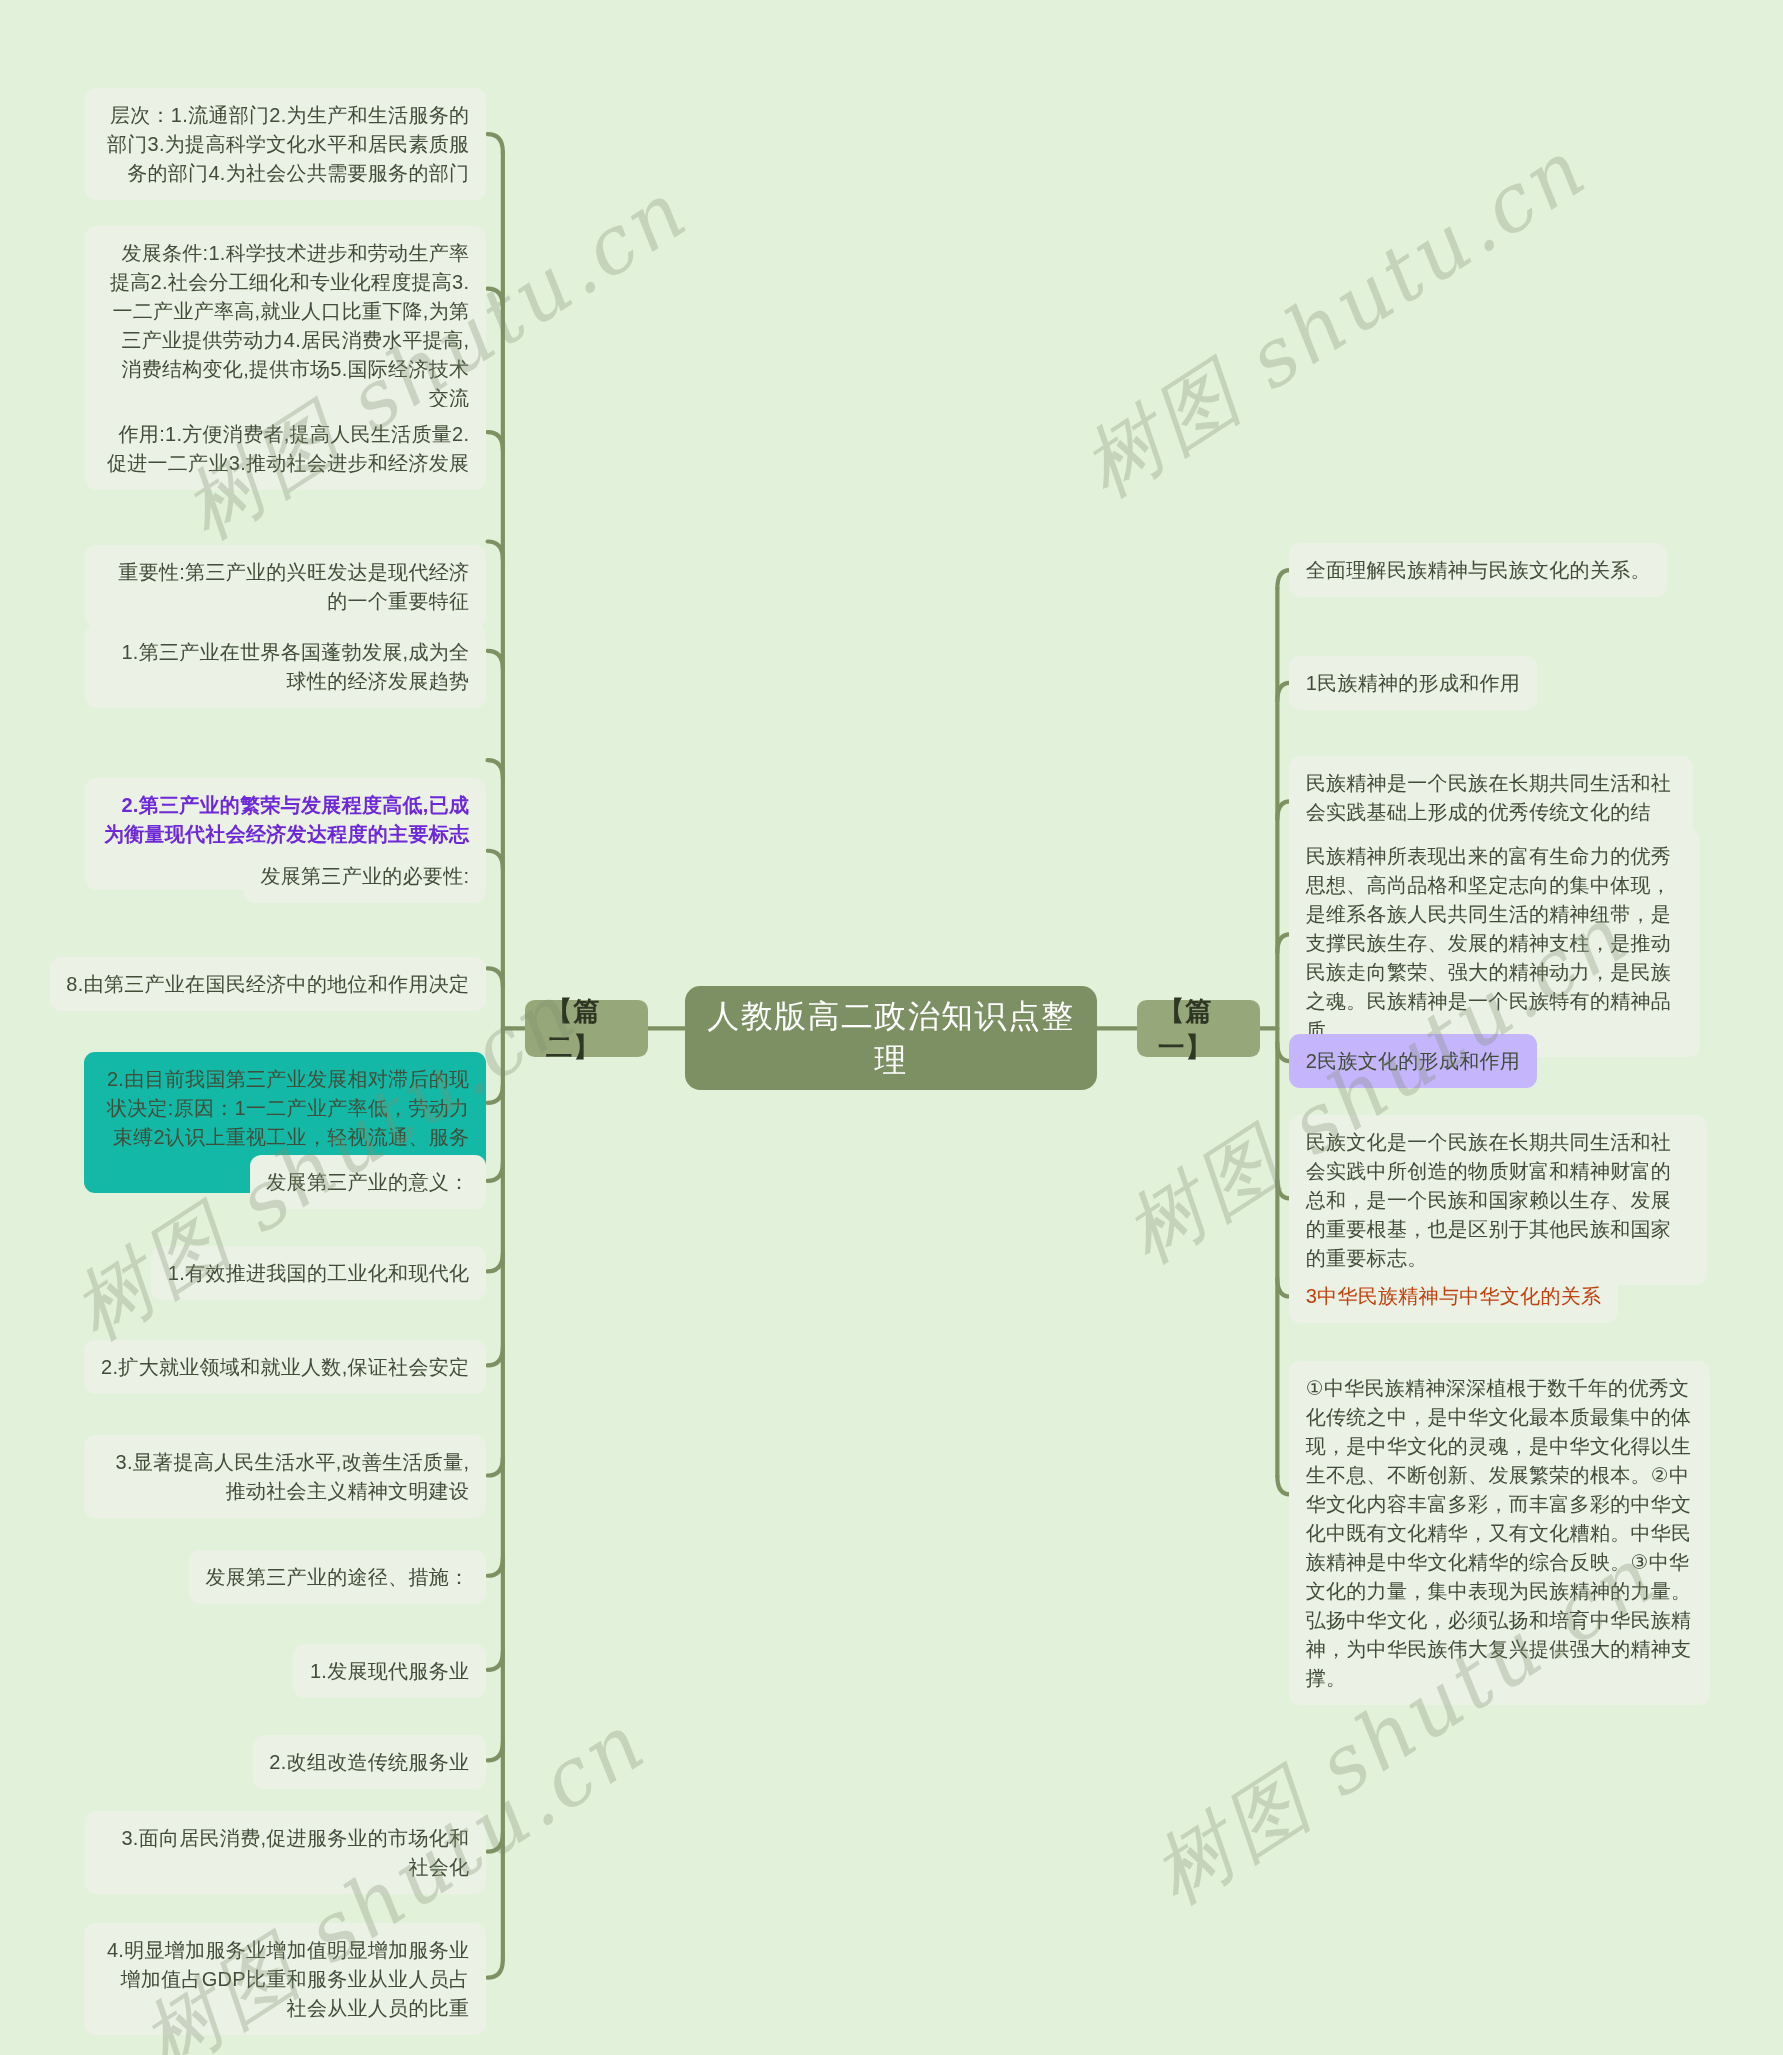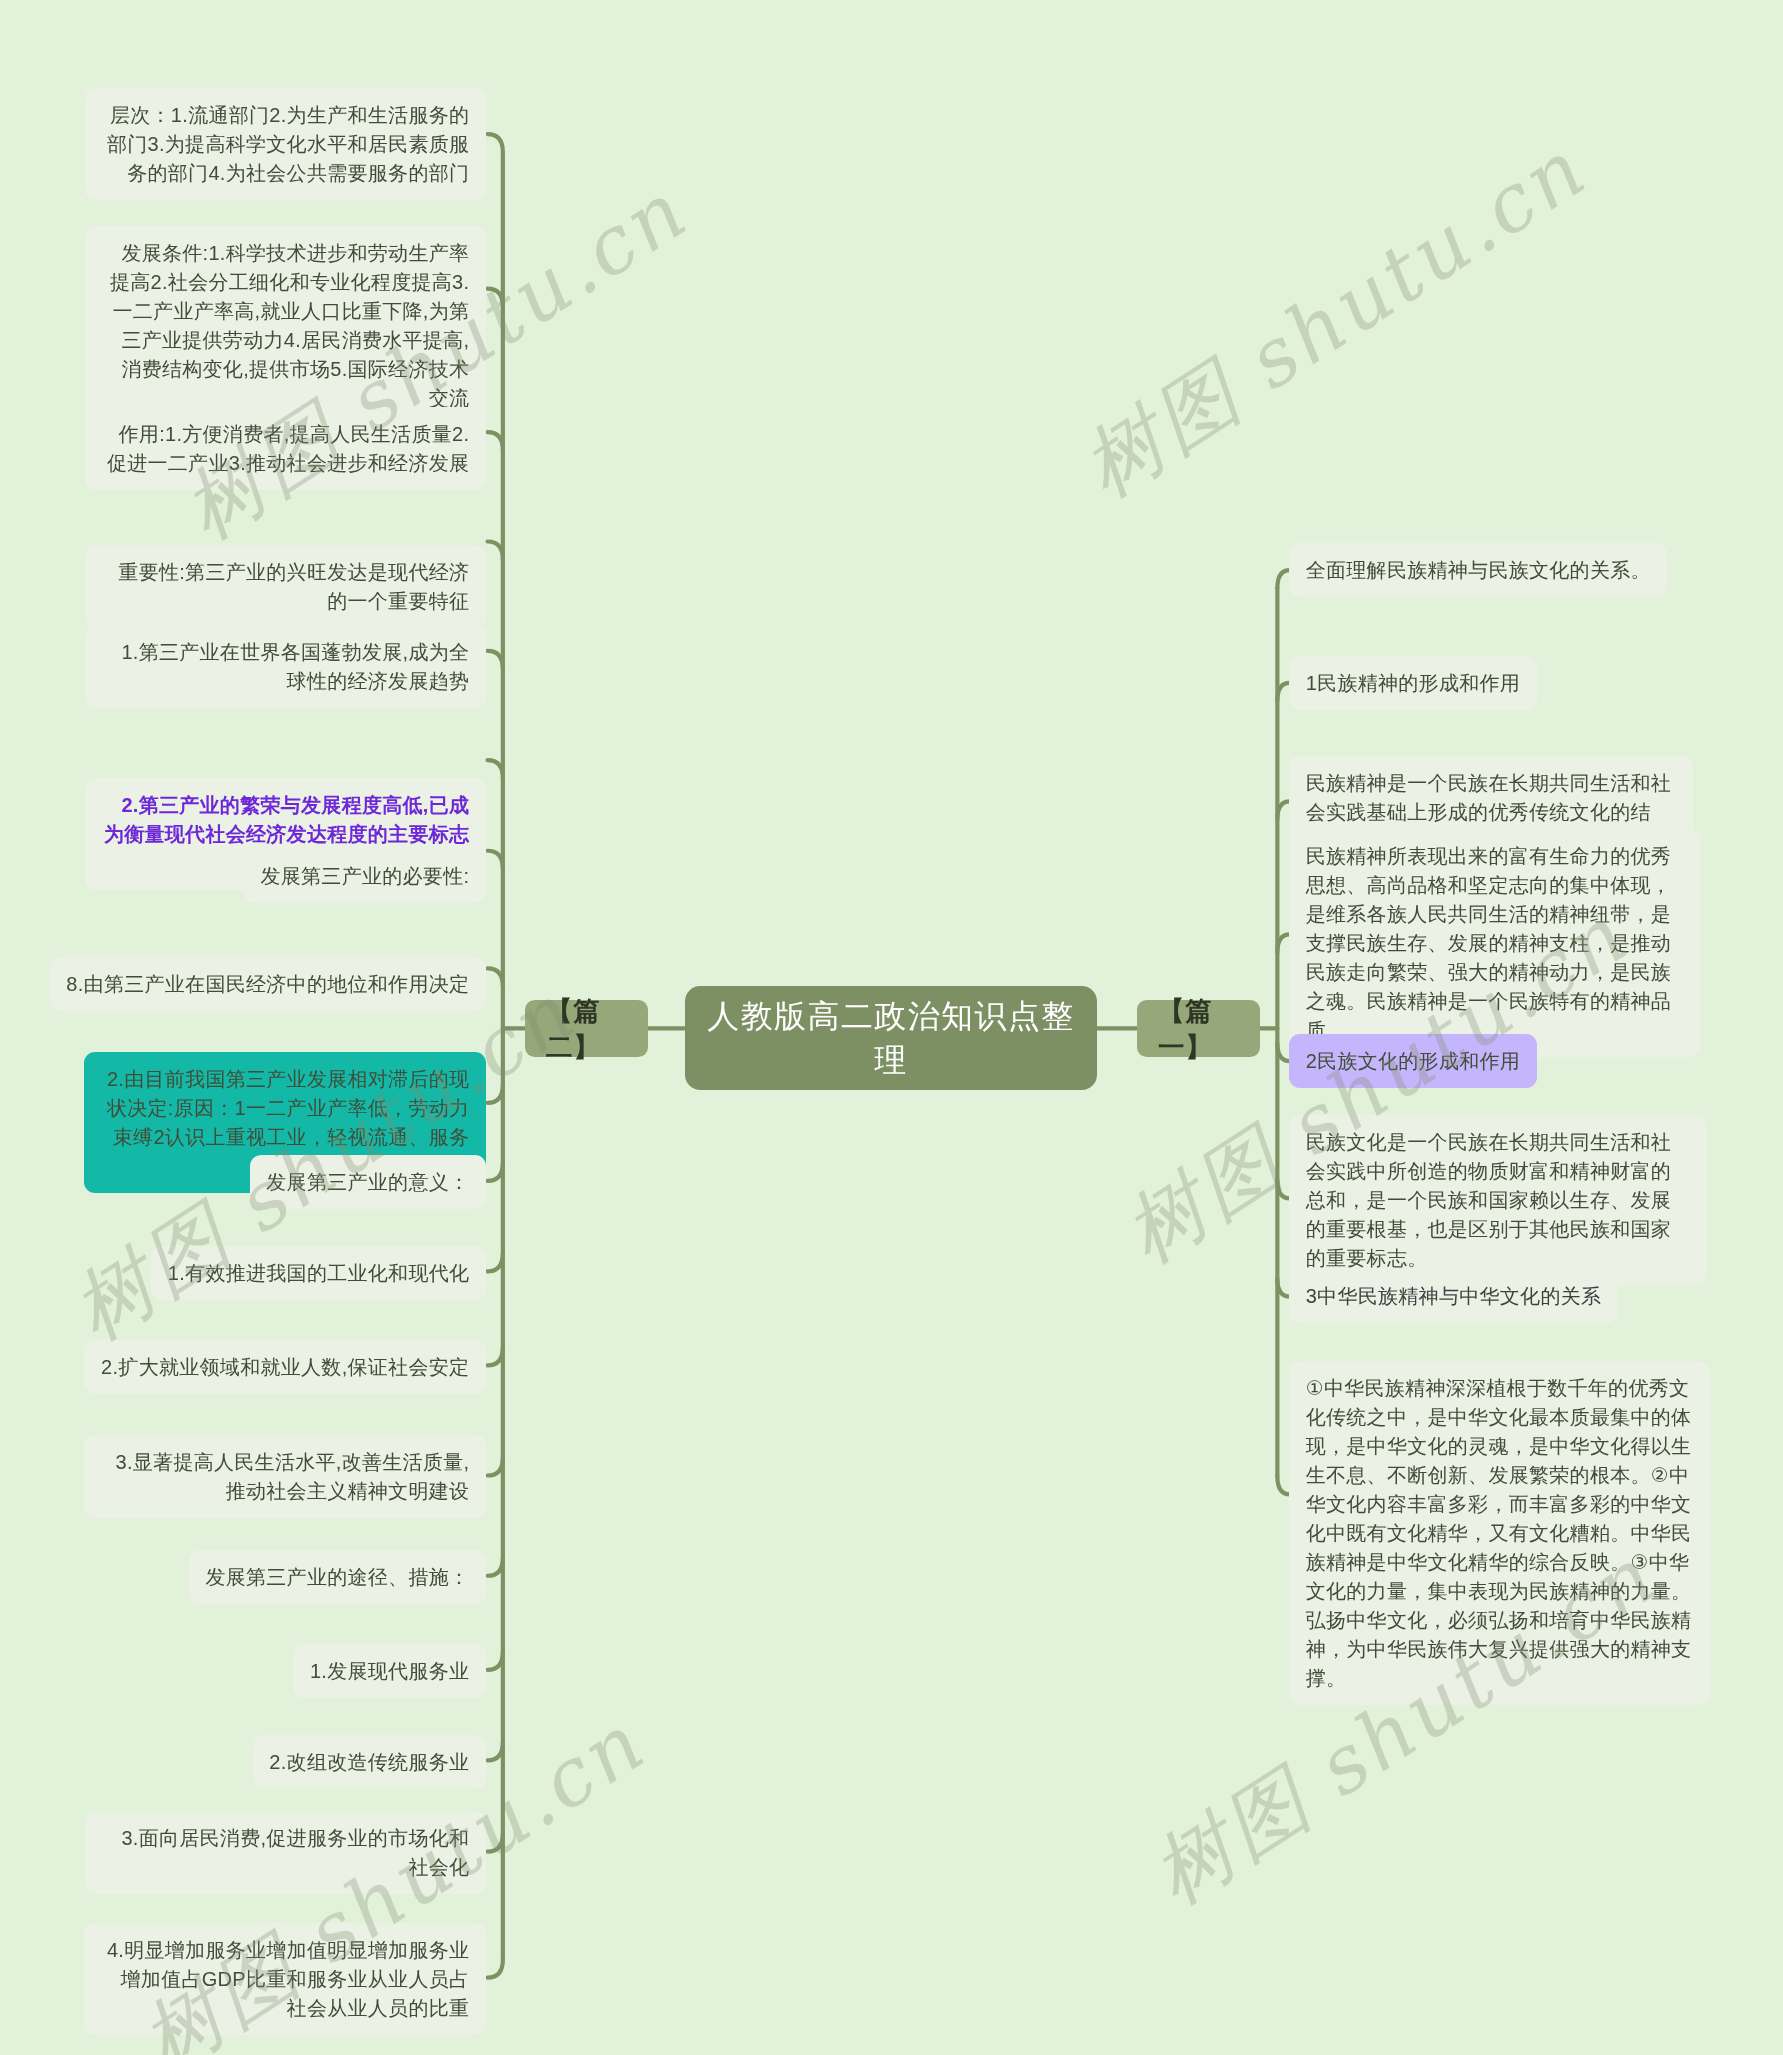--- a/index.html
+++ b/index.html
@@ -135,18 +135,18 @@
       <div class="node left-col" style="top: 1811px; width: 401px; background: rgb(235, 241, 229); color: rgb(65, 77, 56);">3.面向居民消费,促进服务业的市场化和社会化</div>
       <div class="node left-col" style="top: 1923px; width: 402px; background: rgb(235, 241, 229); color: rgb(65, 77, 56);">4.明显增加服务业增加值明显增加服务业增加值占GDP比重和服务业从业人员占社会从业人员的比重</div>
     </div>
   <div id="right-nodes">
       <div class="node right-col nowrap" style="top: 543px; background: rgb(235, 241, 229); color: rgb(65, 77, 56);">全面理解民族精神与民族文化的关系。</div>
       <div class="node right-col nowrap" style="top: 656px; background: rgb(235, 241, 229); color: rgb(65, 77, 56);">1民族精神的形成和作用</div>
       <div class="node right-col" style="top: 756px; width: 404px; background: rgb(235, 241, 229); color: rgb(65, 77, 56);">民族精神是一个民族在长期共同生活和社会实践基础上形成的优秀传统文化的结晶。</div>
       <div class="node right-col" style="top: 829px; width: 411px; background: rgb(235, 241, 229); color: rgb(65, 77, 56);">民族精神所表现出来的富有生命力的优秀思想、高尚品格和坚定志向的集中体现，是维系各族人民共同生活的精神纽带，是支撑民族生存、发展的精神支柱，是推动民族走向繁荣、强大的精神动力，是民族之魂。民族精神是一个民族特有的精神品质。</div>
       <div class="node right-col nowrap" style="top: 1034px; background: #c4b5fd; color: rgb(65, 77, 56);">2民族文化的形成和作用</div>
       <div class="node right-col" style="top: 1115px; width: 418px; background: rgb(235, 241, 229); color: rgb(65, 77, 56);">民族文化是一个民族在长期共同生活和社会实践中所创造的物质财富和精神财富的总和，是一个民族和国家赖以生存、发展的重要根基，也是区别于其他民族和国家的重要标志。</div>
-      <div class="node right-col nowrap" style="top: 1269px; background: rgb(235, 241, 229); color: #404040;">3中华民族精神与中华文化的关系</div>
+      <div class="node right-col nowrap" style="top: 1269px; background: rgb(235, 241, 229); color: #c2410c;">3中华民族精神与中华文化的关系</div>
       <div class="node right-col" style="top: 1361px; width: 421px; background: rgb(235, 241, 229); color: rgb(65, 77, 56);">①中华民族精神深深植根于数千年的优秀文化传统之中，是中华文化最本质最集中的体现，是中华文化的灵魂，是中华文化得以生生不息、不断创新、发展繁荣的根本。②中华文化内容丰富多彩，而丰富多彩的中华文化中既有文化精华，又有文化糟粕。中华民族精神是中华文化精华的综合反映。③中华文化的力量，集中表现为民族精神的力量。弘扬中华文化，必须弘扬和培育中华民族精神，为中华民族伟大复兴提供强大的精神支撑。</div>
     </div>
 
 </div>
 
 
 </body></html>

